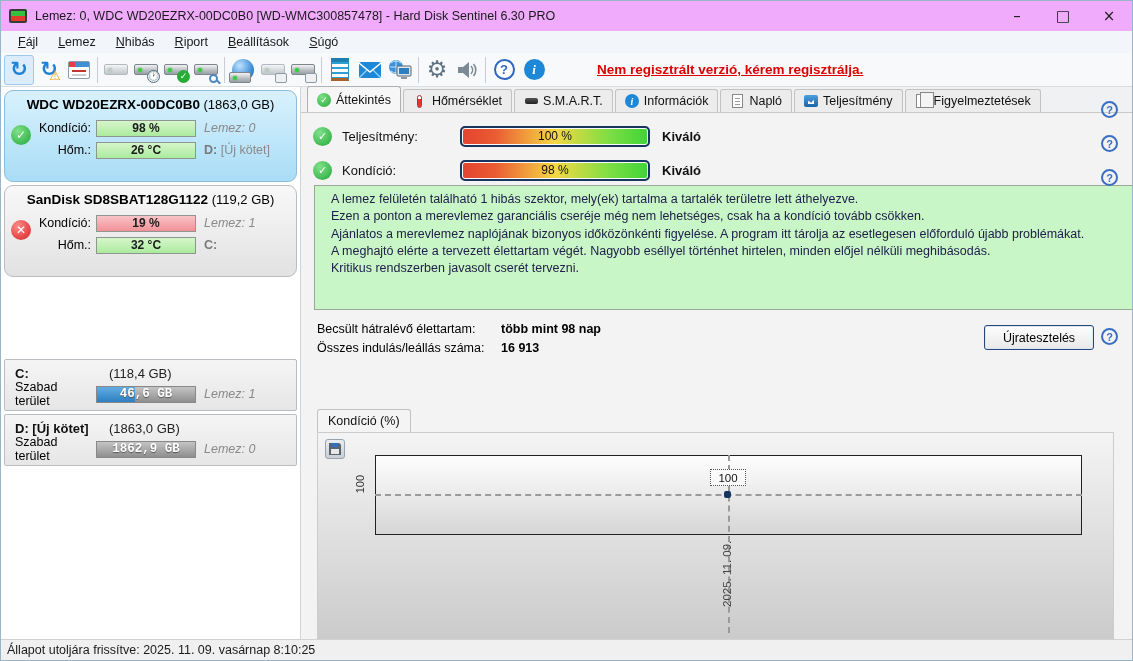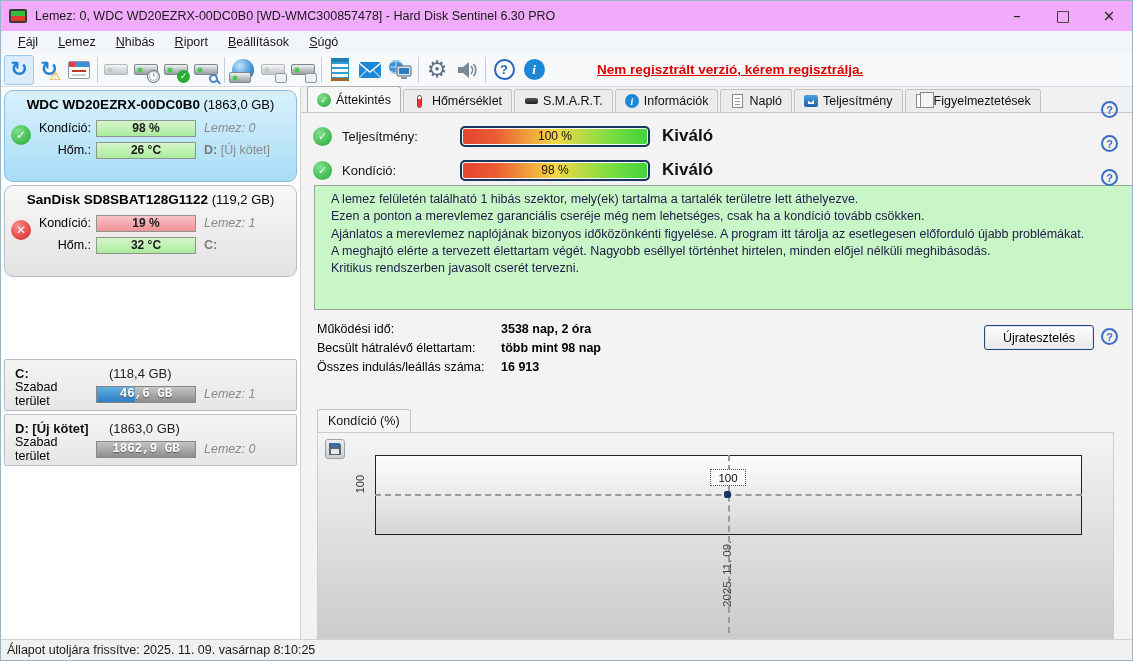--- a/index.html
+++ b/index.html
@@ -102,21 +102,21 @@
   .pages { width:12px; height:14px; background:#fff; border:1px solid #888; position:relative; }
   .pages:before { content:""; position:absolute; left:3px; top:-3px; width:12px; height:14px; background:#f4f4f4; border:1px solid #888; }
   
   .ov-row { display:flex; align-items:center; position:relative; height:22px; margin:12px 0 0 12px; }
   .ov-check { width:19px; height:19px; border-radius:50%; background:radial-gradient(circle at 35% 30%,#7fe08a,#24a838);
               color:#fff; font-size:11px; font-weight:bold; display:flex; align-items:center; justify-content:center; margin-right:10px; }
   .ov-label { width:118px; font-size:13px; }
   .gradbar { width:190px; height:21px; border:2px solid #17355f; border-radius:5px; box-shadow:inset 0 0 0 1px #fafafa;
              background:linear-gradient(90deg,#e44330 0%,#ea5c33 18%,#f5d844 50%,#7ade43 80%,#3fd437 100%);
              display:flex; align-items:center; justify-content:center; font-size:12px; color:#111; }
-  .rating { font-weight:bold; margin-left:12px; font-size:17px; }
+  .rating { font-weight:bold; margin-left:12px; font-size:13px; }
   .helpico { position:absolute; width:17px; height:17px; border-radius:50%; border:2px solid #3a6ec5; color:#3a6ec5;
              font-size:11px; font-weight:bold; display:flex; align-items:center; justify-content:center; background:transparent; }
   .msgbox { position:absolute; left:13px; top:98px; width:928px; height:125px; background:#c9f6c6; border:1px solid #9aa89a;
             padding:5px 16px; font-size:12.5px; color:#20204a; line-height:1.38; }
   .msgbox .bold-line { font-weight:bold; margin-top:18px; }
   .stats { position:absolute; left:16px; top:232px; }
   .stat-row { display:flex; height:19px; align-items:center; }
   .stat-label { width:184px; font-size:12.5px; color:#000; }
   .stat-value { font-weight:bold; font-size:12.5px; color:#000; }
   .retest { position:absolute; right:38px; top:238px; width:110px; height:25px; background:linear-gradient(180deg,#fdfdfd,#e9e9e9);
@@ -379,24 +379,20 @@
     <div class="msgbox">
       <div>A lemez felületén található 1 hibás szektor, mely(ek) tartalma a tartalék területre lett áthelyezve.</div>
       <div>Ezen a ponton a merevlemez garanciális cseréje még nem lehetséges, csak ha a kondíció tovább csökken.</div>
       <div>Ajánlatos a merevlemez naplójának bizonyos időközönkénti figyelése. A program itt tárolja az esetlegesen előforduló újabb problémákat.</div>
       <div>A meghajtó elérte a tervezett élettartam végét. Nagyobb eséllyel történhet hirtelen, minden előjel nélküli meghibásodás.</div>
       <div>Kritikus rendszerben javasolt cserét tervezni.</div>
     </div>
 
     <div class="stats">
       <div class="stat-row">
-          <div class="stat-label">Működési idő:</div>
-          <div class="stat-value">3538 nap, 2 óra</div>
-        </div>
-      <div class="stat-row">
           <div class="stat-label">Becsült hátralévő élettartam:</div>
           <div class="stat-value">több mint 98 nap</div>
         </div>
       <div class="stat-row">
           <div class="stat-label">Összes indulás/leállás száma:</div>
           <div class="stat-value">16 913</div>
         </div>
     </div>
     <div class="retest">Újratesztelés</div>
 

